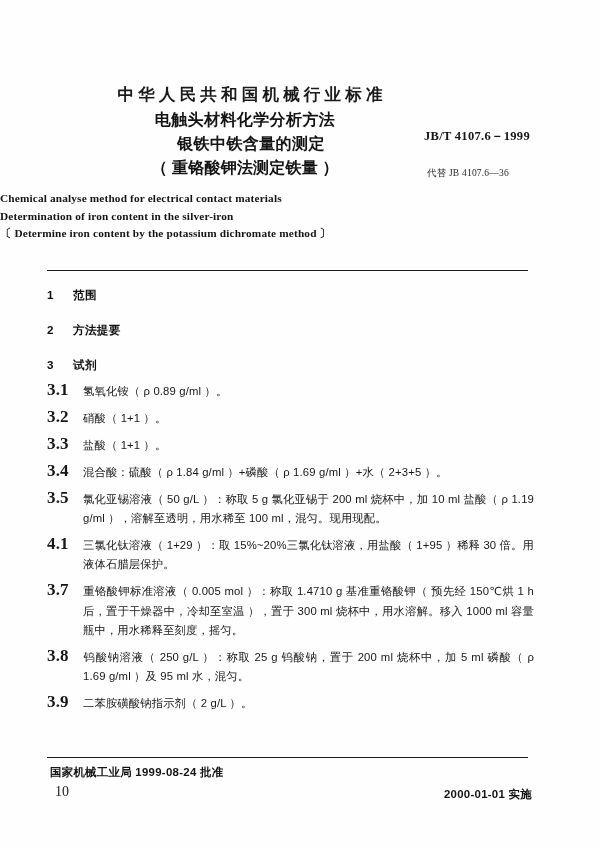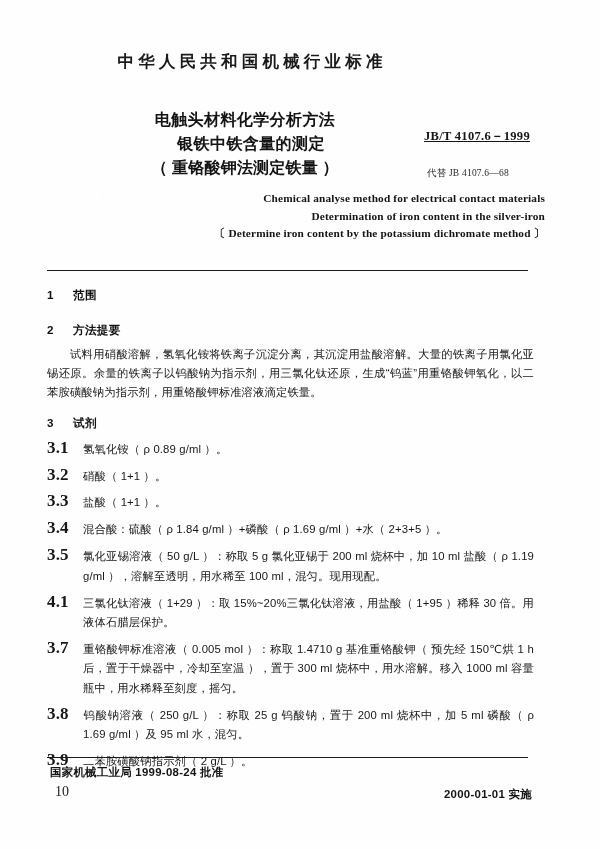--- a/index.html
+++ b/index.html
@@ -23,21 +23,21 @@
       radial-gradient(circle at 17% 23%, rgba(0,0,0,0.018) 0 1px, transparent 1px),
       radial-gradient(circle at 63% 9%, rgba(0,0,0,0.016) 0 1px, transparent 1px),
       radial-gradient(circle at 88% 61%, rgba(0,0,0,0.015) 0 1px, transparent 1px),
       radial-gradient(circle at 35% 77%, rgba(0,0,0,0.014) 0 1px, transparent 1px),
       #fefefe;
   }
 
   
   .std-banner {
     position: absolute;
-    top: 51px;
+    top: 84px;
     left: 0;
     width: 500px;
     text-align: center;
     font-family: "Liberation Sans", "DejaVu Sans", sans-serif;
     font-weight: bold;
     font-size: 16.5px;
     letter-spacing: 4.2px;
     text-indent: 4.2px;
     color: #1a1a1a;
   }
@@ -64,39 +64,38 @@
   .std-no {
     position: absolute;
     top: 128px;
     left: 424px;
     font-family: "Liberation Serif", "DejaVu Serif", serif;
     font-weight: bold;
     font-size: 12.5px;
     letter-spacing: 0.3px;
     color: #161616;
     white-space: nowrap;
-    text-decoration: underline;
   }
   .std-replaces {
     position: absolute;
     top: 167px;
     left: 427px;
     font-family: "Liberation Serif", "DejaVu Serif", serif;
     font-size: 9.5px;
     letter-spacing: 0.2px;
     color: #2a2a2a;
     white-space: nowrap;
   }
 
   .en-block {
     position: absolute;
     top: 190px;
     left: 0;
     width: 545px;
-    text-align: right;
+    text-align: left;
   }
   .en-line {
     font-family: "Liberation Serif", "DejaVu Serif", serif;
     font-weight: bold;
     font-size: 11.3px;
     line-height: 17.5px;
     letter-spacing: 0.15px;
     color: #151515;
     white-space: nowrap;
   }
@@ -211,42 +210,41 @@
 
   <div class="std-banner">中华人民共和国机械行业标准</div>
 
   <div class="title-block">
     <div class="title-line l1">电触头材料化学分析方法</div>
     <div class="title-line l2">银铁中铁含量的测定</div>
     <div class="title-line l3">（ 重铬酸钾法测定铁量 ）</div>
   </div>
 
   <div class="std-no">JB/T  4107.6－1999</div>
-  <div class="std-replaces">代替 JB 4107.6—68</div>
+  <div class="std-replaces">代替 JB 4107.6—36</div>
 
   <div class="en-block">
     <div class="en-line">Chemical analyse method for electrical contact materials</div>
     <div class="en-line">Determination of iron content in the silver-iron</div>
     <div class="en-line">〔 Determine iron content by the potassium dichromate method 〕</div>
   </div>
 
   <div class="rule"></div>
 
   <div class="body">
 
     <div class="sec-head">
       <span class="num">1</span><span>范围</span>
     </div>
 
     <div class="gap-md"></div>
 
     <div class="sec-head">
       <span class="num">2</span><span>方法提要</span>
     </div>
-    <p class="para indent">试料用硝酸溶解，氢氧化铵将铁离子沉淀分离，其沉淀用盐酸溶解。大量的铁离子用氯化亚锡还原。余量的铁离子以钨酸钠为指示剂，用三氯化钛还原，生成“钨蓝”用重铬酸钾氧化，以二苯胺磺酸钠为指示剂，用重铬酸钾标准溶液滴定铁量。</p>
 
     <div class="gap-md"></div>
 
     <div class="sec-head">
       <span class="num">3</span><span>试剂</span>
     </div>
 
     <p class="item">
       <span class="inum">3.1</span><span class="body-txt">氢氧化铵（ ρ 0.89 g/ml ）。</span>
     </p>

